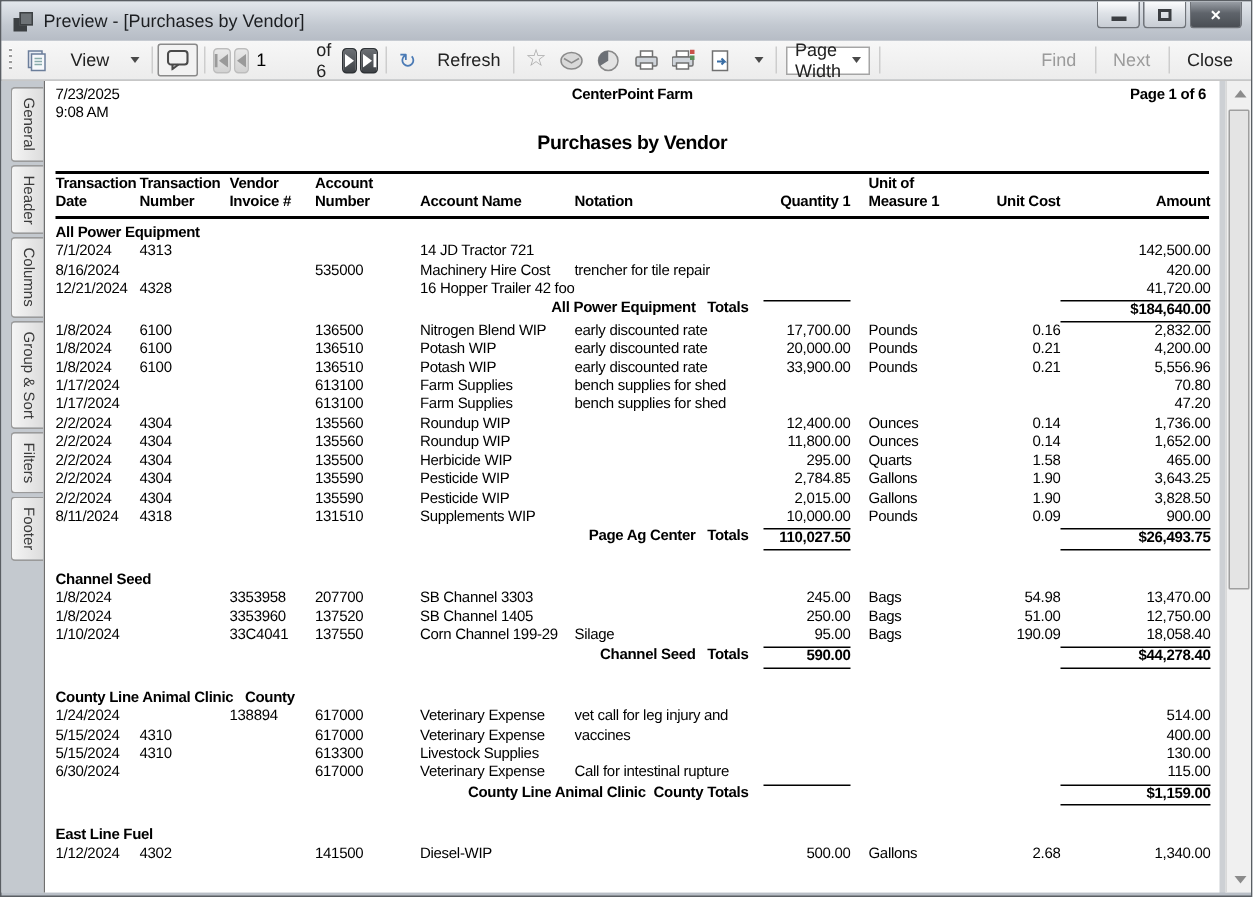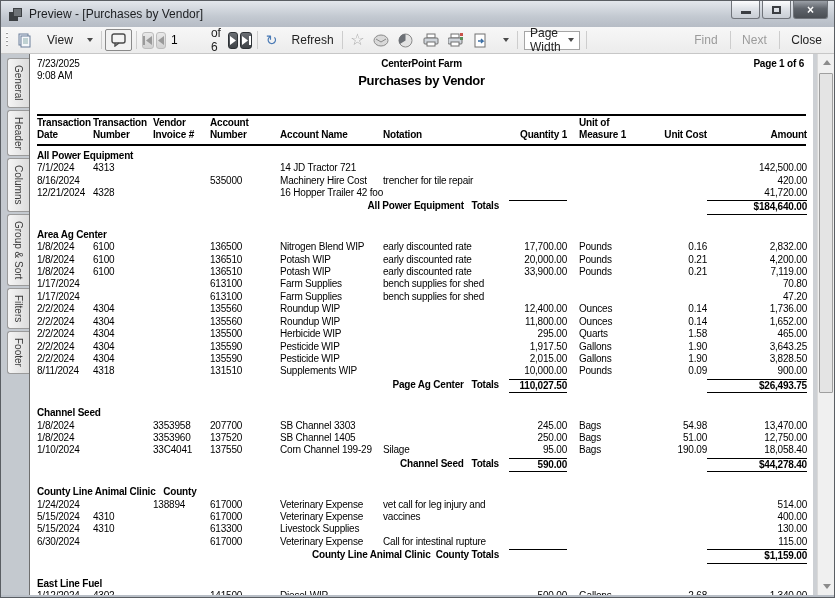--- a/index.html
+++ b/index.html
@@ -44,21 +44,21 @@
 
   .pagewrap { flex:1; position:relative; overflow:hidden; }
   .page { position:absolute; left:0; top:0; width:784px; height:560px; background:#fff; border-left:1px solid #6f6f6f; padding:2px 7px 0 7px; overflow:hidden;
           font-size:10px; letter-spacing:-0.2px; color:#000; }
 
   
   .rpthead { position:relative; height:58px; }
   .rh-left { position:absolute; left:0; top:2px; line-height:12px; }
   .rh-center { position:absolute; left:0; right:0; top:2px; text-align:center; }
   .rh-company { font-weight:bold; font-size:10px; }
-  .rh-title { font-weight:bold; font-size:13px; letter-spacing:-0.3px; margin-top:4px; }
+  .rh-title { font-weight:bold; font-size:13px; letter-spacing:-0.3px; margin-top:18px; }
   .rh-right { position:absolute; right:2px; top:2px;font-weight:bold; }
 
   
   .gridrow { display:grid; grid-template-columns:56px 60px 57px 70px 103px 126px 58px 76px 64px 100px; line-height:12.4px; white-space:pre; }
   .gridrow > div { overflow:hidden; }
   .gridrow > div:nth-child(7), .gridrow > div:nth-child(9), .gridrow > div:nth-child(10) { text-align:right; }
   .gridrow > div:nth-child(8) { padding-left:12px; }
   .hdr { border-top:2px solid #000; border-bottom:2px solid #000; font-weight:bold; padding:1px 0 2px 0; margin-bottom:4px; }
   .hdr > div { align-self:end; }
   .secname { font-weight:bold; margin-top:14px; line-height:12.4px; white-space:pre; }
@@ -245,30 +245,29 @@
 Number</div><div>Vendor
 Invoice #</div><div>Account
 Number</div><div>Account Name</div><div>Notation</div><div>Quantity 1</div><div>Unit of
 Measure 1</div><div>Unit Cost</div><div>Amount</div></div>
         <div id="report-body">
             <div class="secname first">All Power Equipment</div>
             <div class="gridrow"><div>7/1/2024</div><div>4313</div><div></div><div></div><div>14 JD Tractor 721</div><div></div><div></div><div></div><div></div><div>142,500.00</div></div>
             <div class="gridrow"><div>8/16/2024</div><div></div><div></div><div>535000</div><div>Machinery Hire Cost</div><div>trencher for tile repair</div><div></div><div></div><div></div><div>420.00</div></div>
             <div class="gridrow"><div>12/21/2024</div><div>4328</div><div></div><div></div><div>16 Hopper Trailer 42 foot</div><div></div><div></div><div></div><div></div><div>41,720.00</div></div>
             <div class="totrow"><div class="tlabel">All Power Equipment   Totals</div><div class="tqty"></div><div></div><div></div><div class="tamt bl">$184,640.00</div></div>
-            <div class="secname">Area Ag Center</div>
             <div class="gridrow"><div>1/8/2024</div><div>6100</div><div></div><div>136500</div><div>Nitrogen Blend WIP</div><div>early discounted rate</div><div>17,700.00</div><div>Pounds</div><div>0.16</div><div>2,832.00</div></div>
             <div class="gridrow"><div>1/8/2024</div><div>6100</div><div></div><div>136510</div><div>Potash WIP</div><div>early discounted rate</div><div>20,000.00</div><div>Pounds</div><div>0.21</div><div>4,200.00</div></div>
-            <div class="gridrow"><div>1/8/2024</div><div>6100</div><div></div><div>136510</div><div>Potash WIP</div><div>early discounted rate</div><div>33,900.00</div><div>Pounds</div><div>0.21</div><div>7,119.00</div></div>
+            <div class="gridrow"><div>1/8/2024</div><div>6100</div><div></div><div>136510</div><div>Potash WIP</div><div>early discounted rate</div><div>33,900.00</div><div>Pounds</div><div>0.21</div><div>5,556.96</div></div>
             <div class="gridrow"><div>1/17/2024</div><div></div><div></div><div>613100</div><div>Farm Supplies</div><div>bench supplies for shed</div><div></div><div></div><div></div><div>70.80</div></div>
             <div class="gridrow"><div>1/17/2024</div><div></div><div></div><div>613100</div><div>Farm Supplies</div><div>bench supplies for shed</div><div></div><div></div><div></div><div>47.20</div></div>
             <div class="gridrow"><div>2/2/2024</div><div>4304</div><div></div><div>135560</div><div>Roundup WIP</div><div></div><div>12,400.00</div><div>Ounces</div><div>0.14</div><div>1,736.00</div></div>
             <div class="gridrow"><div>2/2/2024</div><div>4304</div><div></div><div>135560</div><div>Roundup WIP</div><div></div><div>11,800.00</div><div>Ounces</div><div>0.14</div><div>1,652.00</div></div>
             <div class="gridrow"><div>2/2/2024</div><div>4304</div><div></div><div>135500</div><div>Herbicide WIP</div><div></div><div>295.00</div><div>Quarts</div><div>1.58</div><div>465.00</div></div>
-            <div class="gridrow"><div>2/2/2024</div><div>4304</div><div></div><div>135590</div><div>Pesticide WIP</div><div></div><div>1,917.50</div><div>Gallons</div><div>1.90</div><div>3,643.25</div></div>
+            <div class="gridrow"><div>2/2/2024</div><div>4304</div><div></div><div>135590</div><div>Pesticide WIP</div><div></div><div>2,784.85</div><div>Gallons</div><div>1.90</div><div>3,643.25</div></div>
             <div class="gridrow"><div>2/2/2024</div><div>4304</div><div></div><div>135590</div><div>Pesticide WIP</div><div></div><div>2,015.00</div><div>Gallons</div><div>1.90</div><div>3,828.50</div></div>
             <div class="gridrow"><div>8/11/2024</div><div>4318</div><div></div><div>131510</div><div>Supplements WIP</div><div></div><div>10,000.00</div><div>Pounds</div><div>0.09</div><div>900.00</div></div>
             <div class="totrow"><div class="tlabel">Page Ag Center   Totals</div><div class="tqty bl">110,027.50</div><div></div><div></div><div class="tamt bl">$26,493.75</div></div>
             <div class="secname">Channel Seed</div>
             <div class="gridrow"><div>1/8/2024</div><div></div><div>3353958</div><div>207700</div><div>SB Channel 3303</div><div></div><div>245.00</div><div>Bags</div><div>54.98</div><div>13,470.00</div></div>
             <div class="gridrow"><div>1/8/2024</div><div></div><div>3353960</div><div>137520</div><div>SB Channel 1405</div><div></div><div>250.00</div><div>Bags</div><div>51.00</div><div>12,750.00</div></div>
             <div class="gridrow"><div>1/10/2024</div><div></div><div>33C4041</div><div>137550</div><div>Corn Channel 199-29</div><div>Silage</div><div>95.00</div><div>Bags</div><div>190.09</div><div>18,058.40</div></div>
             <div class="totrow"><div class="tlabel">Channel Seed   Totals</div><div class="tqty bl">590.00</div><div></div><div></div><div class="tamt bl">$44,278.40</div></div>
             <div class="secname">County Line Animal Clinic   County</div>
             <div class="gridrow"><div>1/24/2024</div><div></div><div>138894</div><div>617000</div><div>Veterinary Expense</div><div>vet call for leg injury and</div><div></div><div></div><div></div><div>514.00</div></div>

